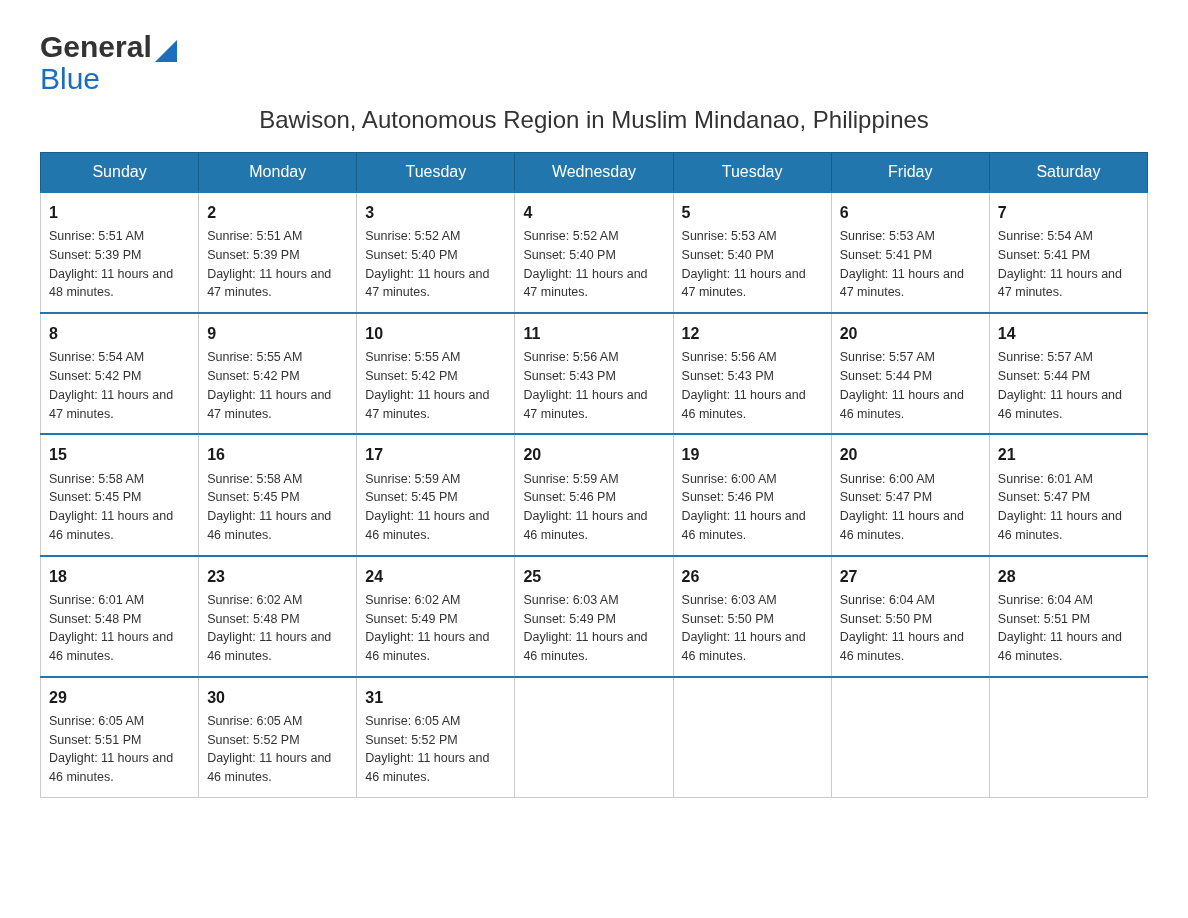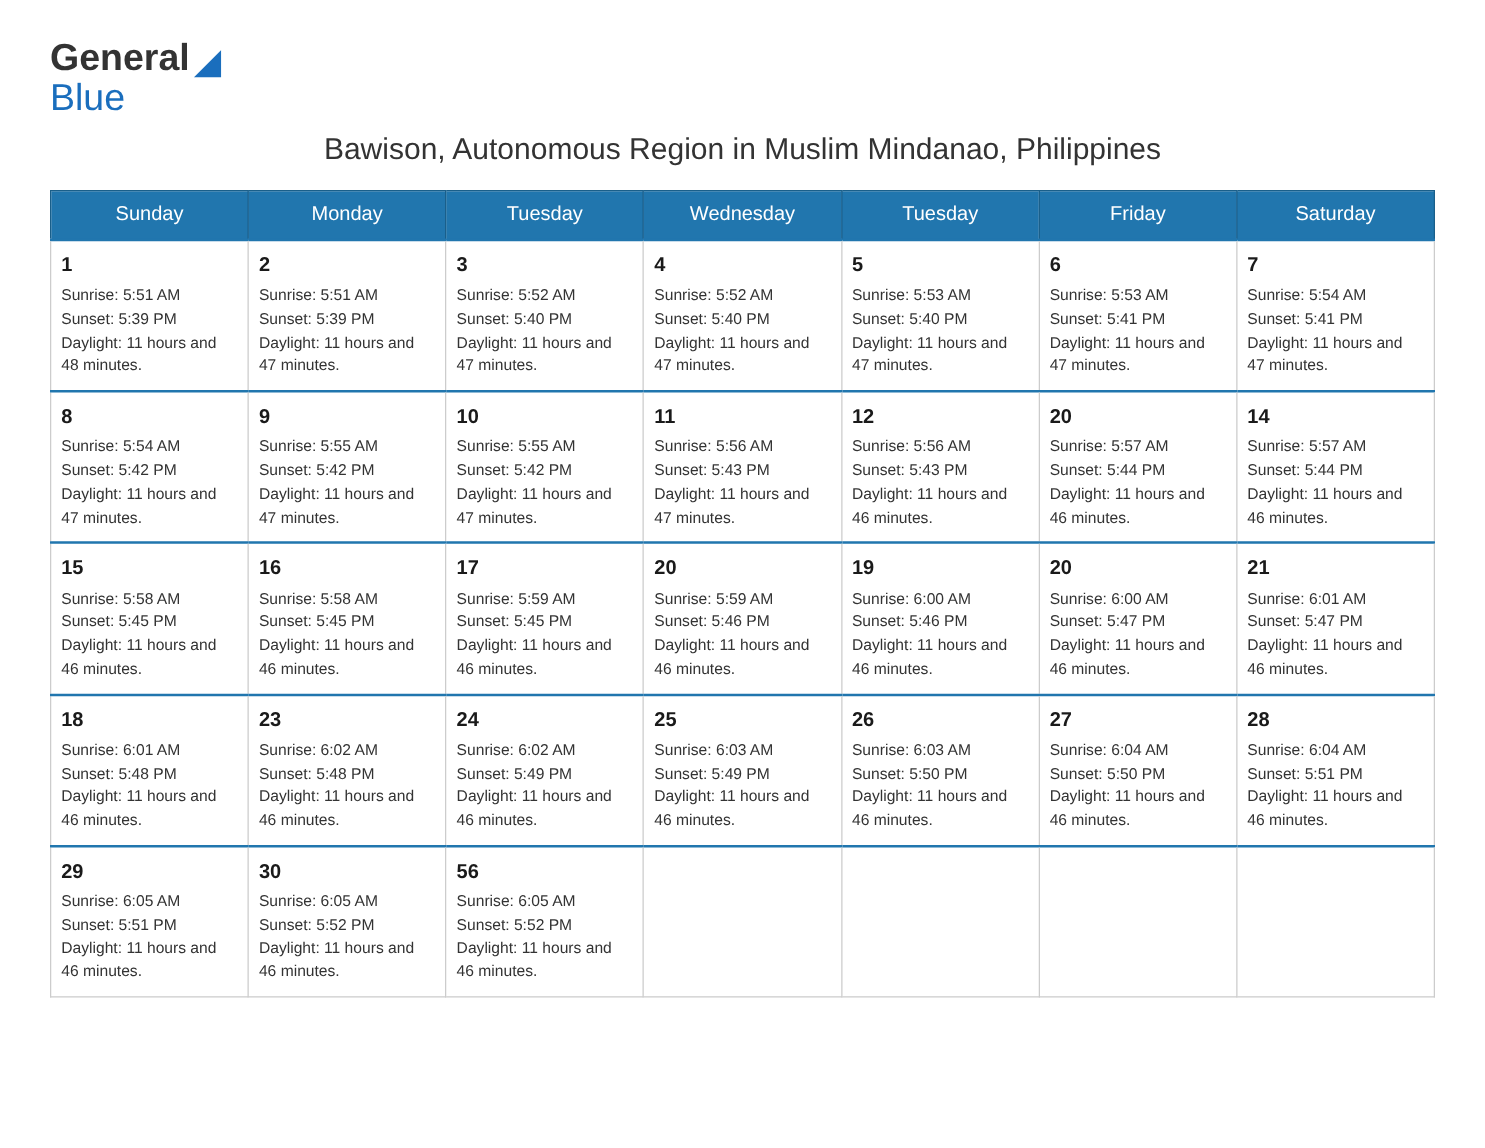--- a/index.html
+++ b/index.html
@@ -250,21 +250,21 @@
       <tr class="week-row">
         <td>
           <span class="day-number">29</span>
           <div class="day-info">Sunrise: 6:05 AM<br>Sunset: 5:51 PM<br>Daylight: 11 hours and 46 minutes.</div>
         </td>
         <td>
           <span class="day-number">30</span>
           <div class="day-info">Sunrise: 6:05 AM<br>Sunset: 5:52 PM<br>Daylight: 11 hours and 46 minutes.</div>
         </td>
         <td>
-          <span class="day-number">56</span>
+          <span class="day-number">31</span>
           <div class="day-info">Sunrise: 6:05 AM<br>Sunset: 5:52 PM<br>Daylight: 11 hours and 46 minutes.</div>
         </td>
         <td class="empty"></td>
         <td class="empty"></td>
         <td class="empty"></td>
         <td class="empty"></td>
       </tr>
     </tbody>
 </table>
 

